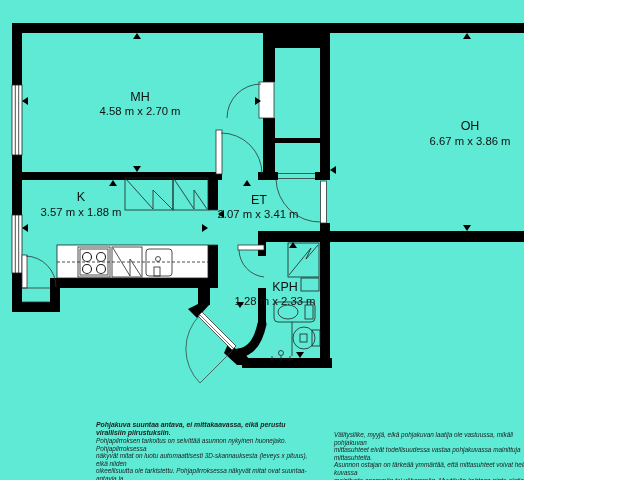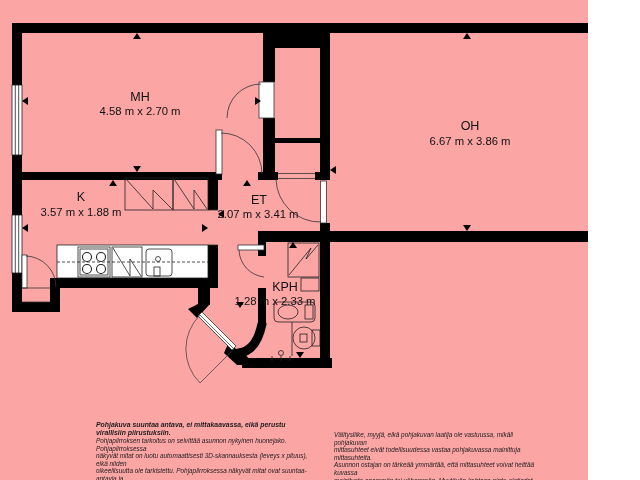--- a/index.html
+++ b/index.html
@@ -1,16 +1,16 @@
 <!DOCTYPE html>
 <html><head>
 <meta charset="utf-8">
 <style>
   html,body{margin:0;padding:0;background:#ffffff;}
-  .page{position:relative;width:588px;height:480px;background:#fca5a5;overflow:hidden;
+  .page{position:relative;width:524px;height:480px;background:#5eead4;overflow:hidden;
         font-family:"Liberation Sans",sans-serif;}
   svg{position:absolute;left:0;top:0;}
   svg text{font-family:"Liberation Sans",sans-serif;fill:#111;}
   .room-name{font-size:12.5px;}
   .room-dims{font-size:11.3px;}
   .disc{position:absolute;color:#1c1c1c;font-style:italic;white-space:pre-line;}
   .disc-head{left:96px;top:421px;width:215px;font-size:6.9px;font-weight:bold;line-height:8px;}
   .disc-left{left:96px;top:437px;width:218px;font-size:6.4px;line-height:7.6px;}
   .disc-right{left:334px;top:431px;width:212px;font-size:6.4px;line-height:7.6px;}
 </style>

